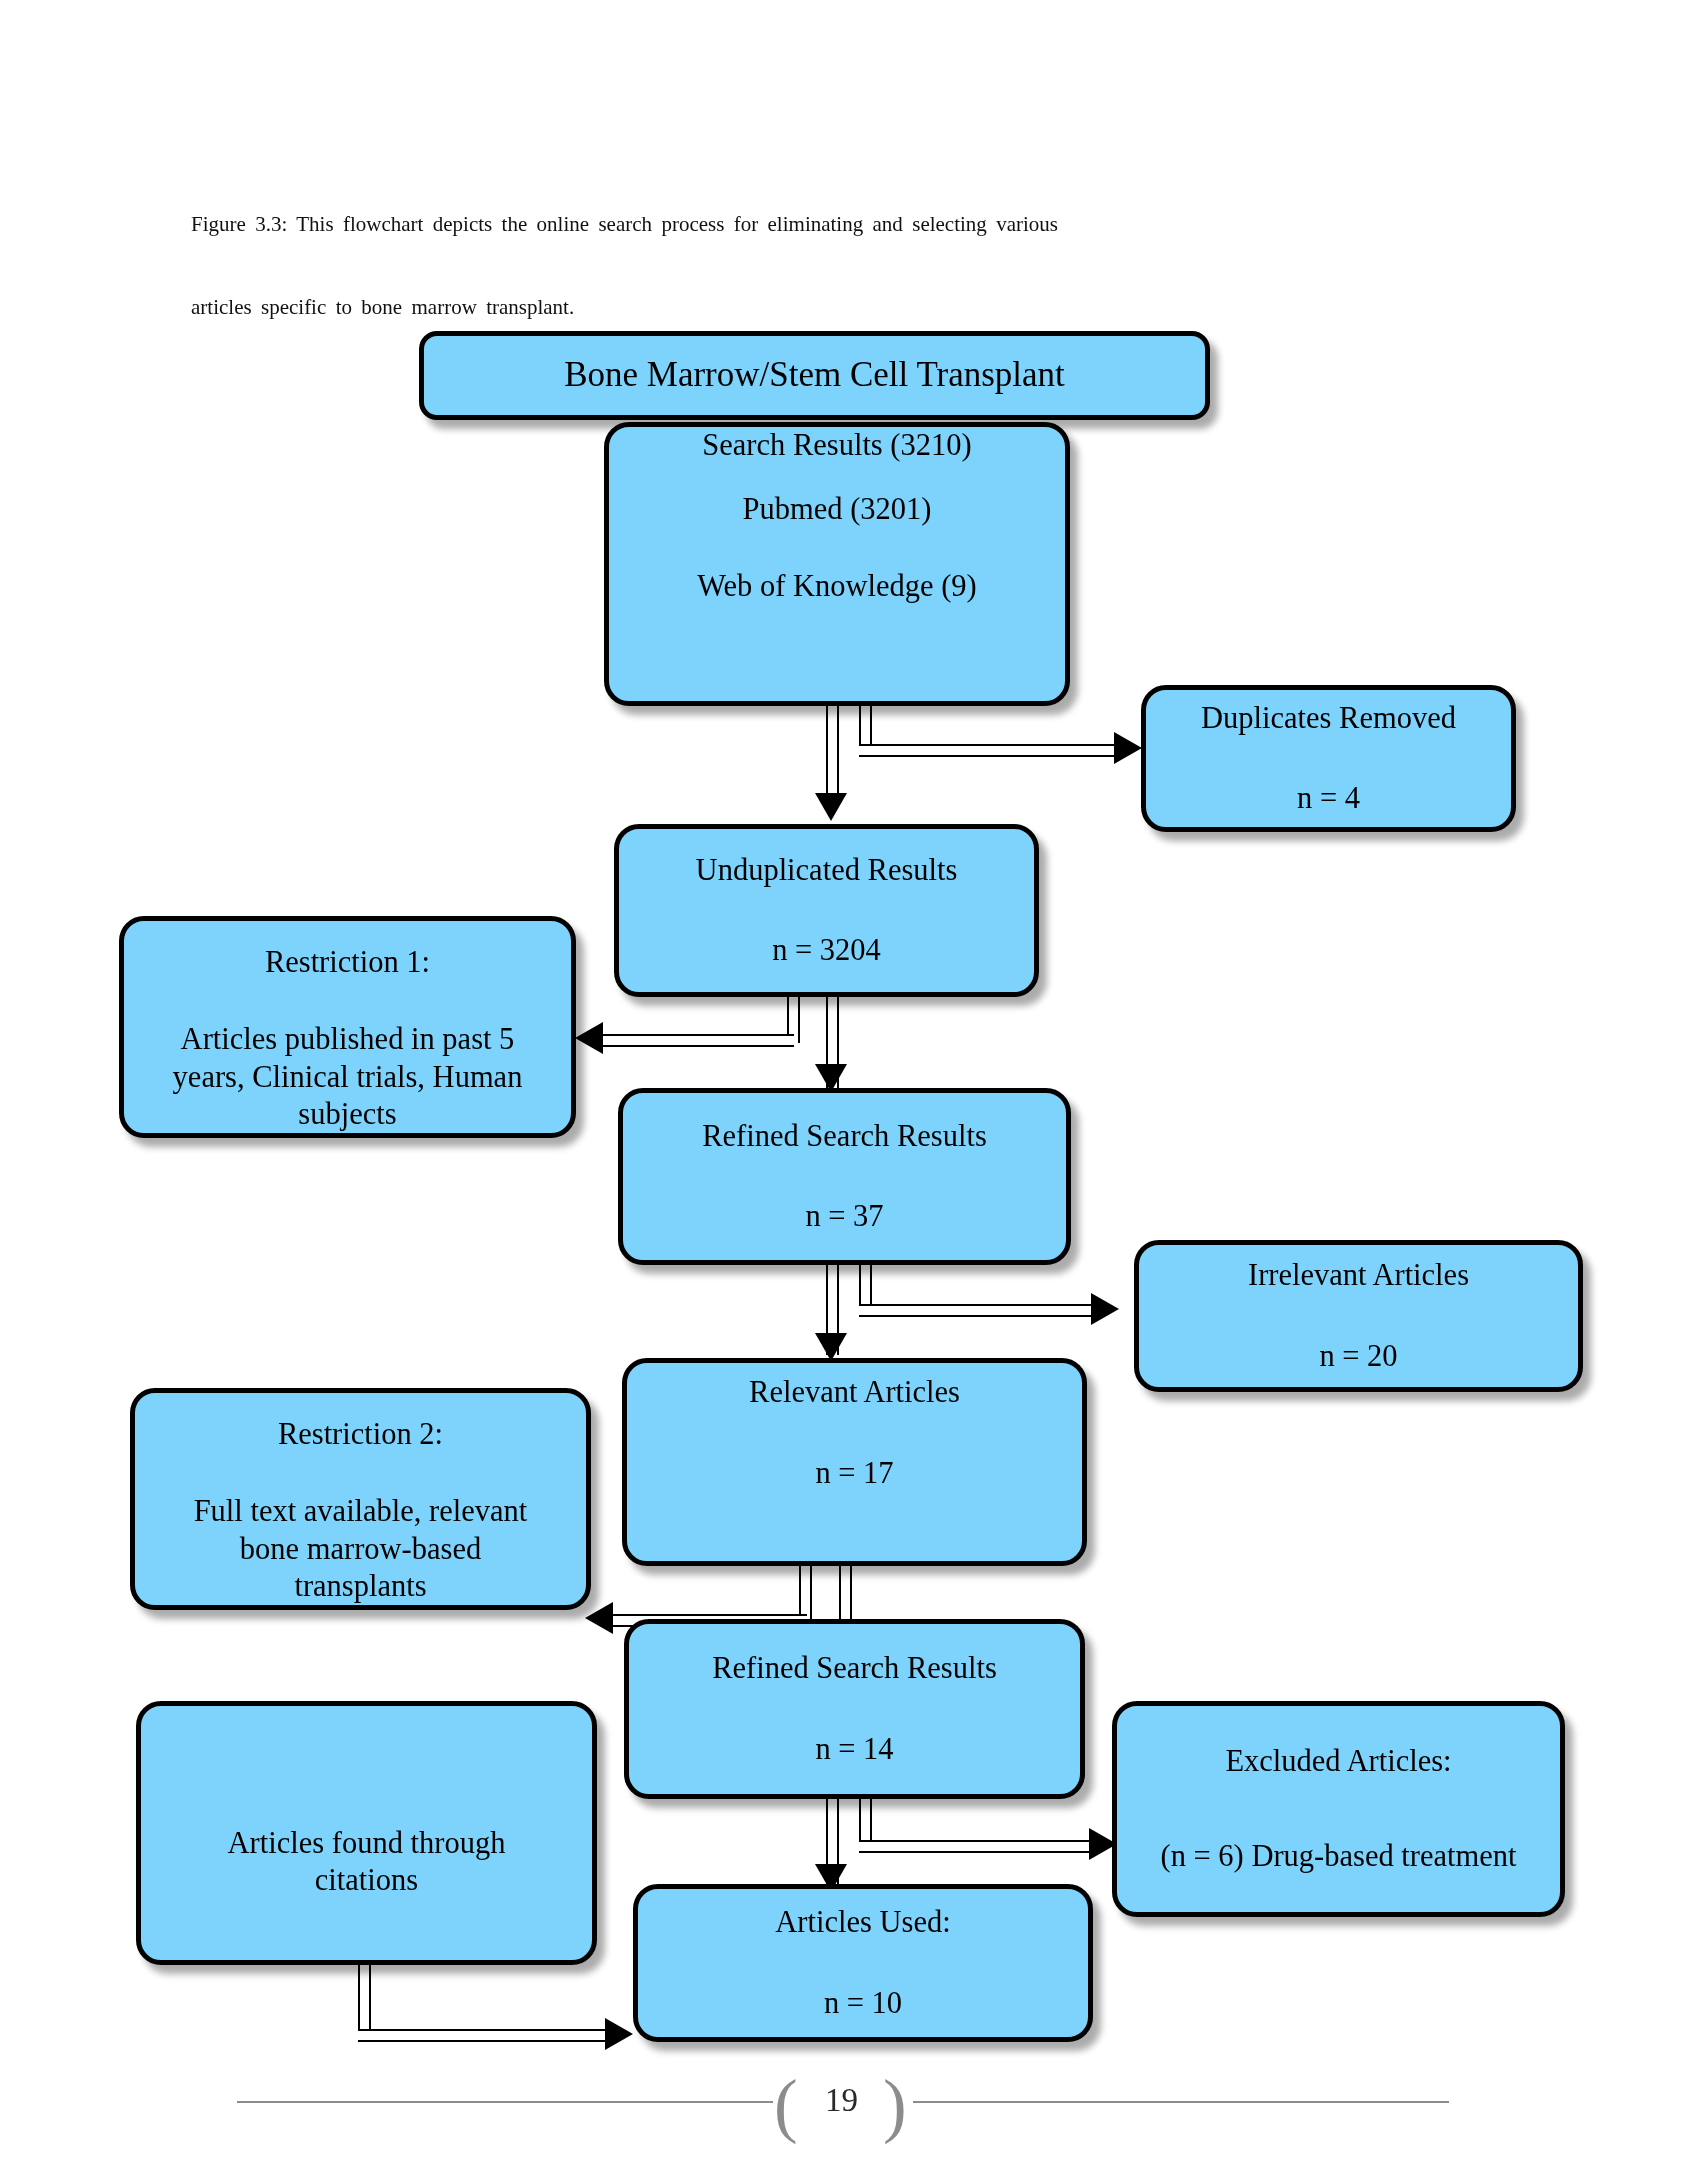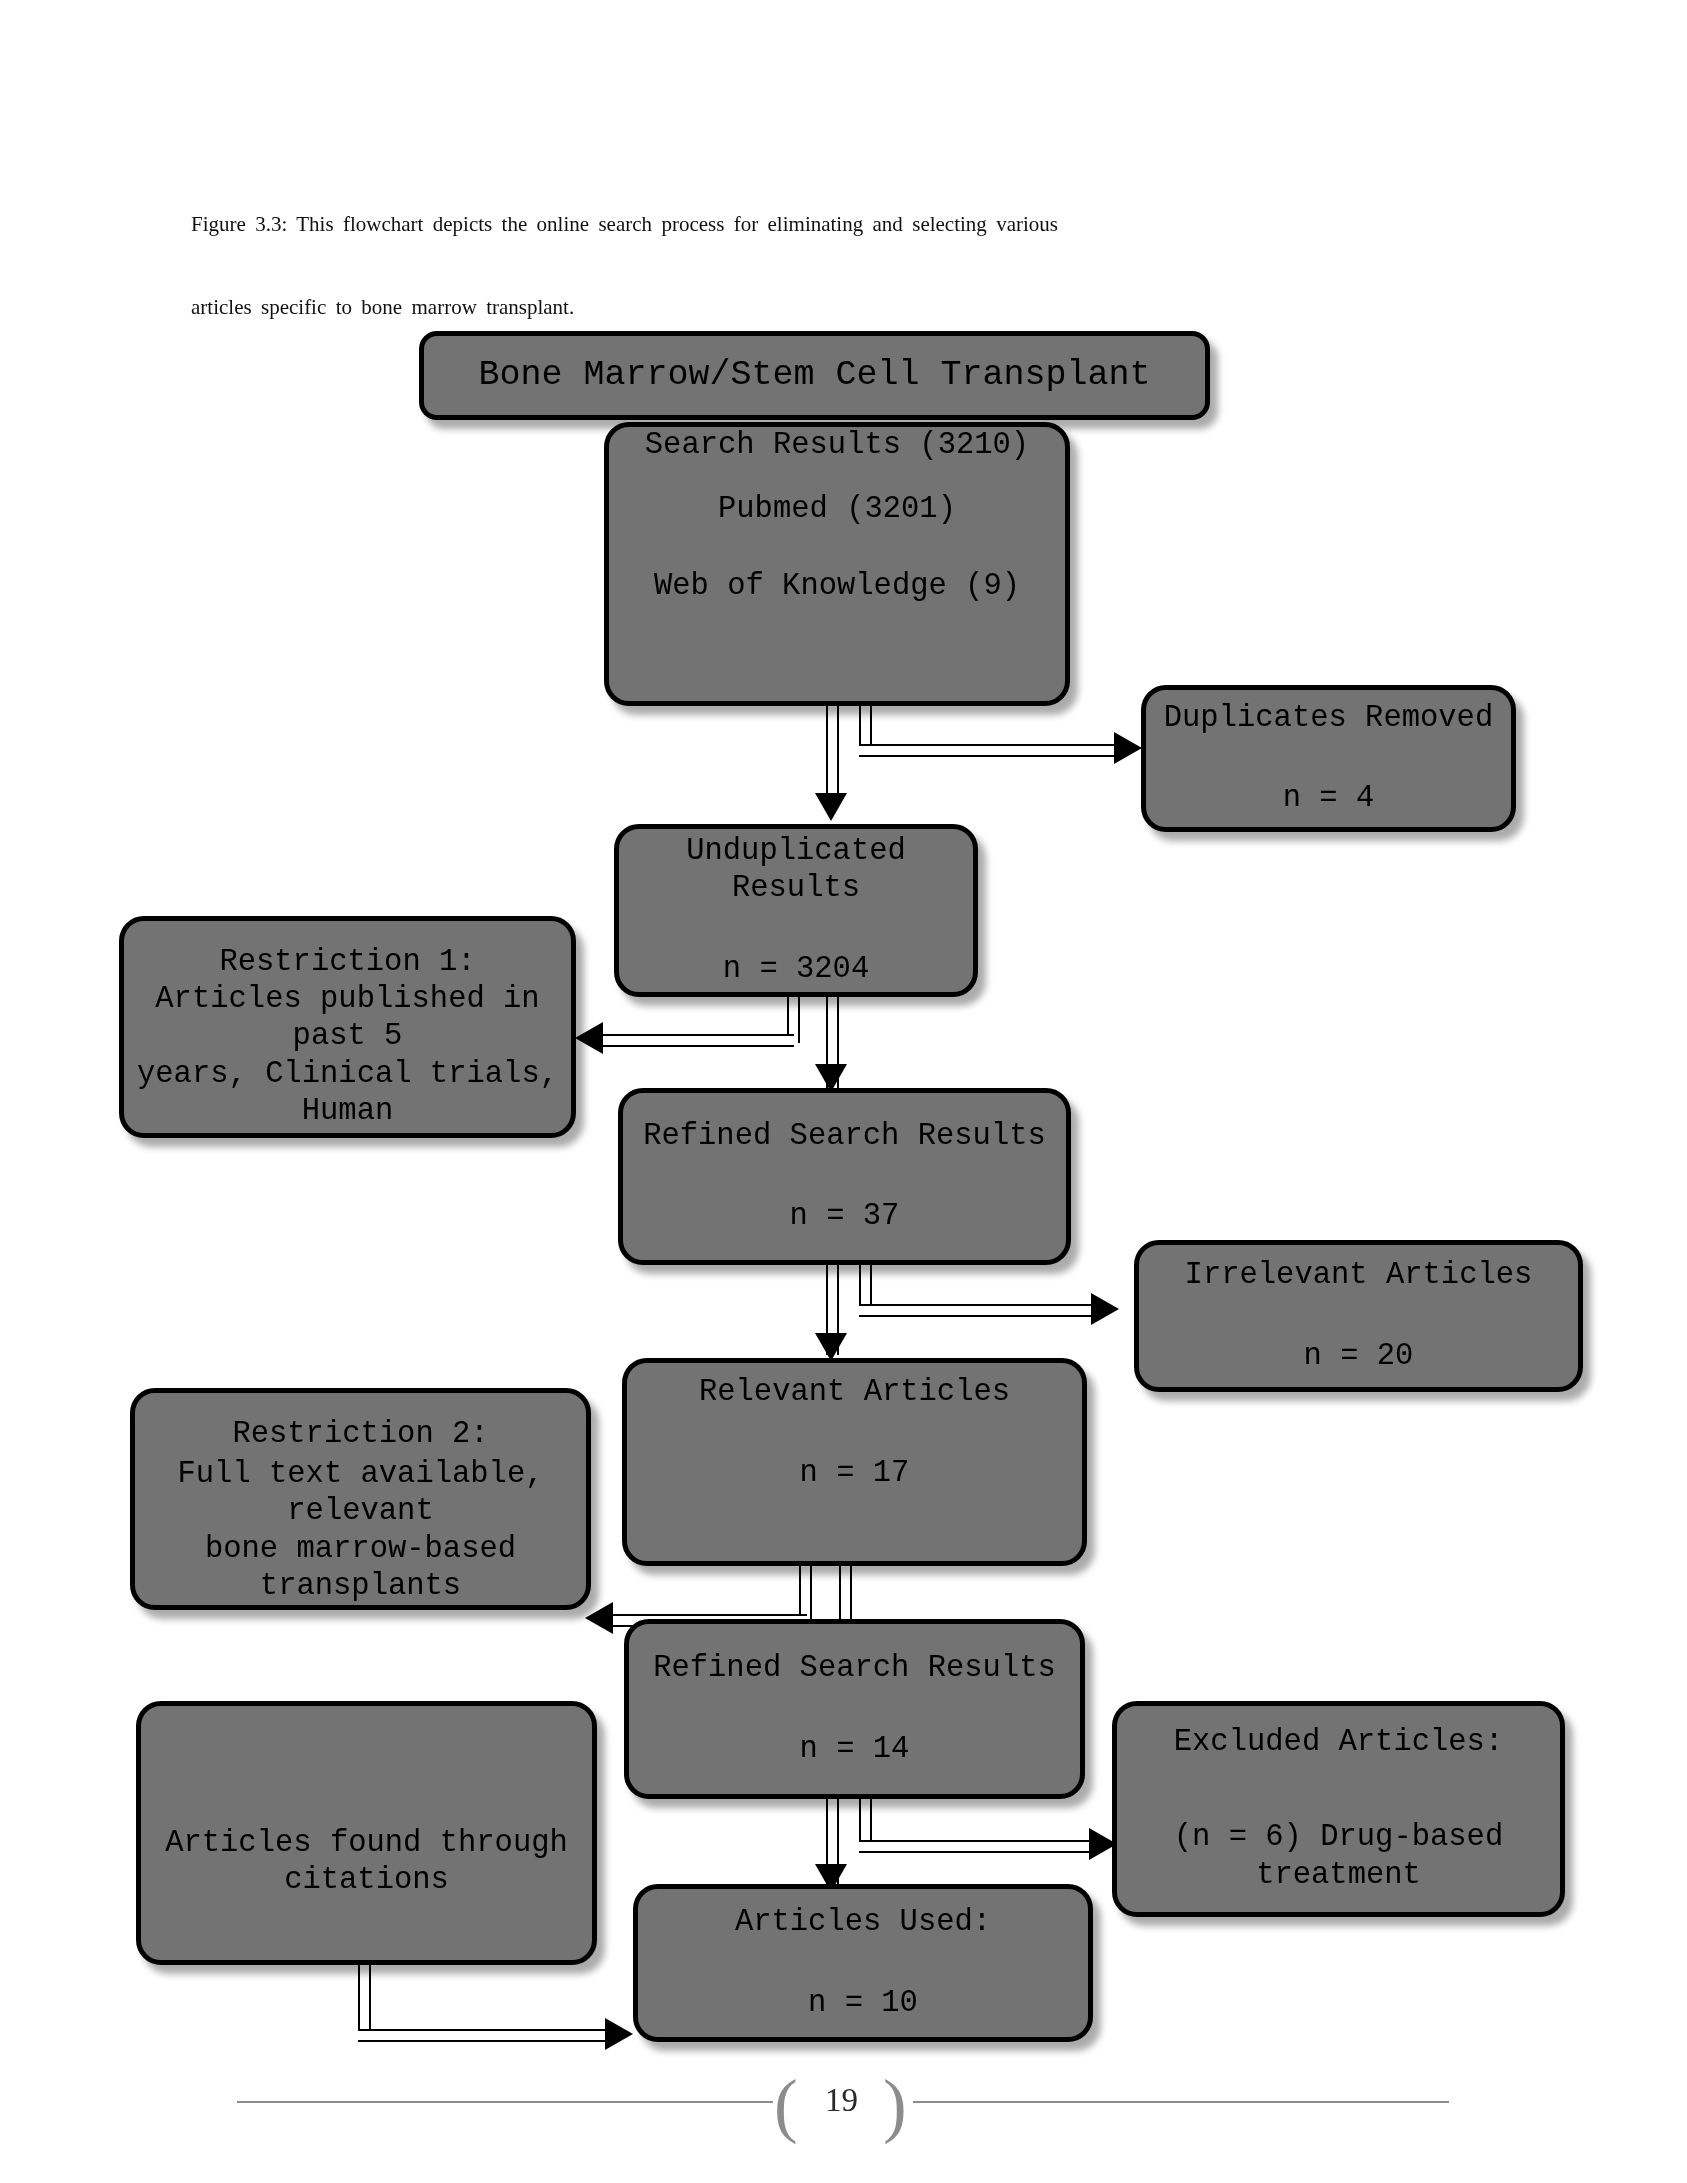--- a/index.html
+++ b/index.html
@@ -38,34 +38,33 @@
     position: absolute;
     left: 0; top: 0;
     width: 1687px;
     height: 2183px;
   }
 
   
   .node {
     position: absolute;
     box-sizing: border-box;
-    background: #737373;
+    background: #7dd3fc;
     border: 5.8px solid #000000;
     border-radius: 25px;
     box-shadow: 7.4px 9px 7.4px rgba(0,0,0,0.33);
     display: flex;
     flex-direction: column;
     align-items: flex-start;
     justify-content: center;
     text-align: center;
     overflow: hidden;
     font-size: 30.5px;
     line-height: 1.22;
     z-index: 5;
-    font-family: Liberation Mono, monospace;
   }
   .node .ln { display: block; width: 100%; }
   .node .gap-sm { height: 28px; }
   .node .gap-md { height: 43px; }
   .node .gap-lg { height: 58px; }
 
   
   .conn {
     position: absolute;
     z-index: 3;
@@ -204,21 +203,21 @@
       <span class="gap-lg"></span>
       <span class="gap-md"></span>
     </div>
 
     <div class="node" style="left:1141px; top:685px; width:375px; height:147px;">
       <span class="ln">Duplicates  Removed</span>
       <span class="gap-md"></span>
       <span class="ln">n = 4</span>
     </div>
 
-    <div class="node" style="left:614px; top:824px; width:364px; height:173px;">
+    <div class="node" style="left:614px; top:824px; width:425px; height:173px;">
       <span class="ln">Unduplicated  Results</span>
       <span class="gap-md"></span>
       <span class="ln">n = 3204</span>
     </div>
 
     <div class="node" style="left:119px; top:916px; width:457px; height:222px; justify-content:flex-start; padding-top:23px;">
       <span class="ln">Restriction  1:</span>
       <span class="gap-md"></span>
       <span class="ln">Articles  published  in past 5</span>
       <span class="ln">years, Clinical  trials,  Human</span>

